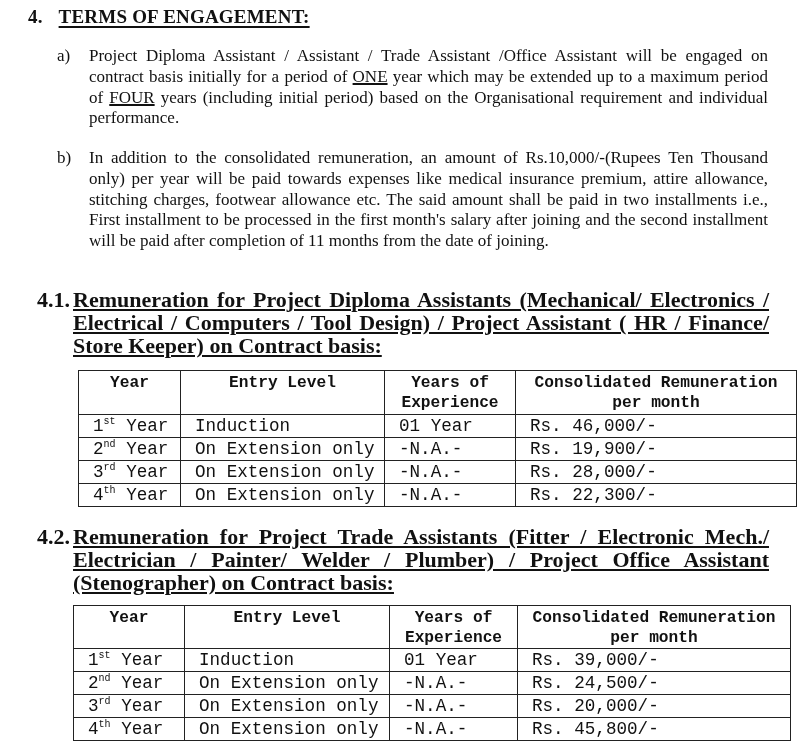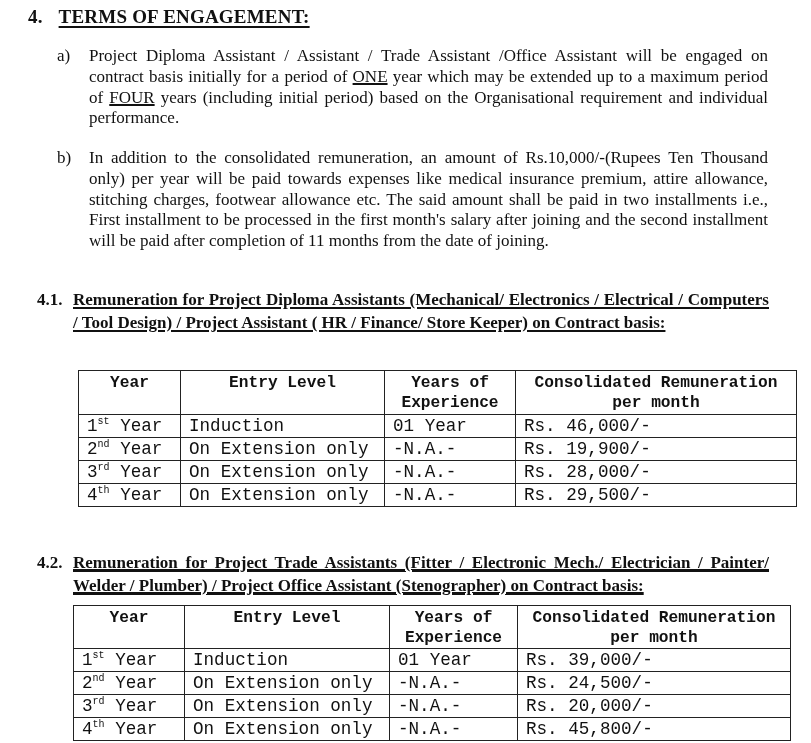--- a/index.html
+++ b/index.html
@@ -7,27 +7,27 @@
          font-family: "Liberation Serif", serif; color: #111; }
   .abs { position: absolute; }
   .h-main { left: 22px; top: 6px; font-size: 19px; font-weight: bold; letter-spacing: 0.2px; margin-left: 6px; }
   .h-main .num { display: inline-block; width: 26px; }
   .h-main .title { text-decoration: underline; text-decoration-thickness: 2px; text-underline-offset: 3px; }
   .para { font-size: 17px; line-height: 20.8px; text-align: justify; text-align-last: left; }
   .para .lbl { position: absolute; left: -32px; top: 0; }
   .para u { font-weight: normal; text-decoration-thickness: 2px; }
   .pa { left: 89px; top: 46px; width: 679px; }
   .pb { left: 89px; top: 148px; width: 679px; }
-  .sec { font-size: 17px; font-weight: bold; line-height: 23px; text-align: justify; text-align-last: left; }
+  .sec { font-size: 22px; font-weight: bold; line-height: 23px; text-align: justify; text-align-last: left; }
   .sec .num { position: absolute; left: -36px; top: 0; }
   .sec .ttl { text-decoration: underline; text-decoration-thickness: 2px; text-underline-offset: 2px; }
   .s1 { left: 73px; top: 288px; width: 696px; }
-  .s2 { left: 73px; top: 551px; width: 696px; text-decoration: underline; }
+  .s2 { left: 73px; top: 525px; width: 696px; text-decoration: underline; }
   table.rem { position: absolute; border-collapse: collapse; table-layout: fixed; font-family: Liberation Mono, monospace; }
-  table.rem td, table.rem th { border: 1.3px solid #222; padding: 0 0 0 8px; vertical-align: top; }
+  table.rem td, table.rem th { border: 1.3px solid #222; padding: 0 0 0 14px; vertical-align: top; }
   table.rem th { font-weight: bold; text-align: center; padding: 2px 2px 0 2px; line-height: 20px; font-size: 16.2px; }
   table.rem td { font-size: 17.6px; line-height: 22px; height: 22px; white-space: nowrap; }
   table.rem sup { font-size: 10px; vertical-align: 7px; line-height: 0; }
   .t1 { left: 78px; top: 370px; width: 718px; }
   .t1 th { height: 41px; }
   .t2 { left: 73px; top: 605px; width: 717px; }
   .t2 th { height: 39px; font-size: 15.6px; }
   .t2 td { font-size: 16.8px; line-height: 21px; height: 21px; }
 </style>
 </head>
@@ -82,21 +82,21 @@
   <tr>
     <td><span>3</span><sup>rd</sup><span> Year</span></td>
     <td>On Extension only</td>
     <td>-N.A.-</td>
     <td>Rs. 28,000/-</td>
   </tr>
   <tr>
     <td><span>4</span><sup>th</sup><span> Year</span></td>
     <td>On Extension only</td>
     <td>-N.A.-</td>
-    <td>Rs. 29,500/-</td>
+    <td>Rs. 22,300/-</td>
   </tr>
 </tbody>
   </table>
 
 <div class="abs sec s2">
   <span class="num">4.2.</span>
   <span class="ttl">Remuneration for Project Trade Assistants (Fitter / Electronic Mech./ Electrician / Painter/ Welder / Plumber) / Project Office Assistant (Stenographer) on Contract basis:</span>
 </div>
 
 <table class="rem t2">

